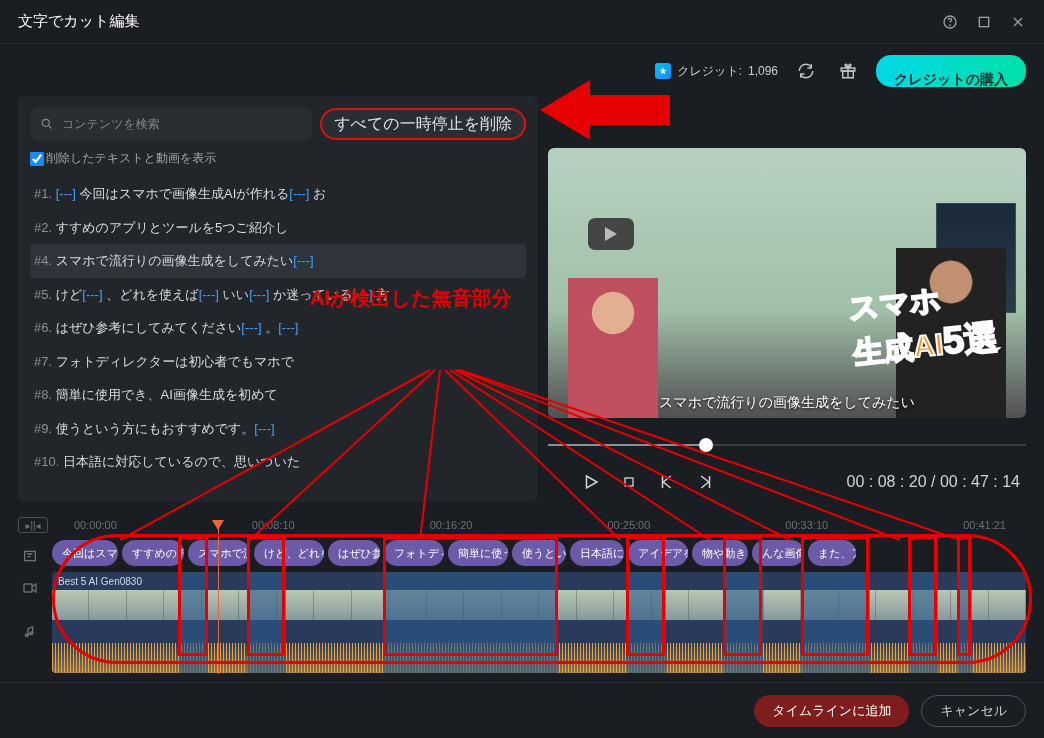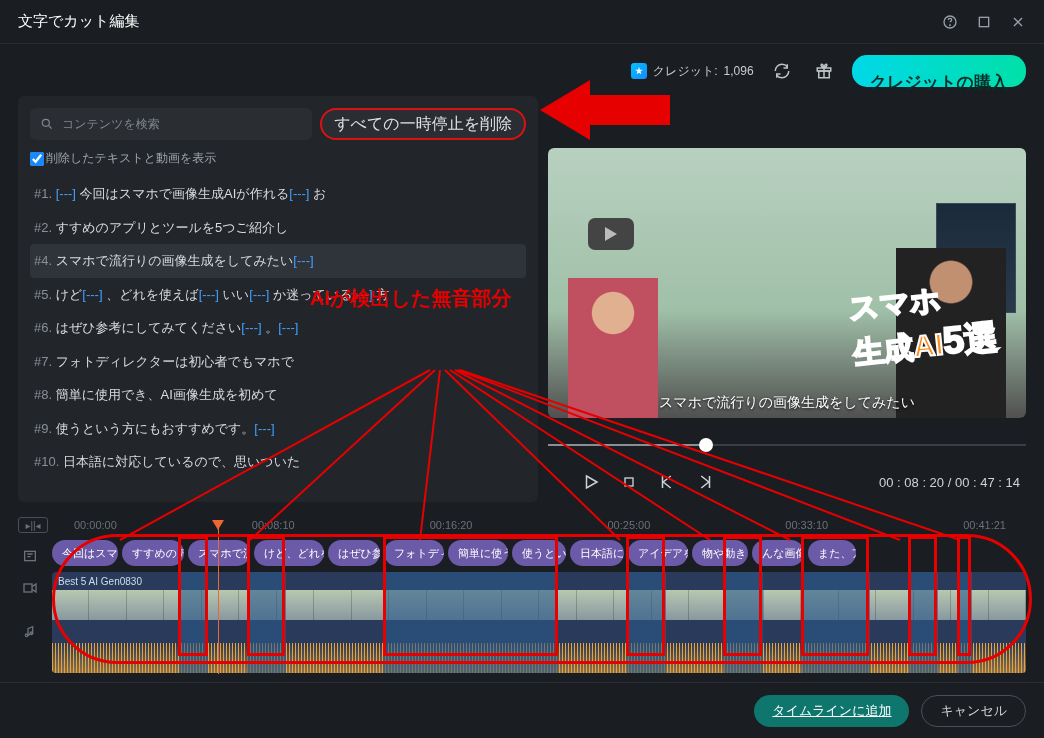--- a/index.html
+++ b/index.html
@@ -11,21 +11,21 @@
 .titlebar-right { display:flex; gap:18px; align-items:center; }
 .tb-icon { width:16px; height:16px; display:flex; align-items:center; justify-content:center; color:#9aa0a6; cursor:pointer; }
 .tb-icon svg { width:16px; height:16px; }
 
 
 .toprow { height:42px; display:flex; align-items:center; justify-content:flex-end; gap:14px; padding:0 18px; margin-top:6px; }
 .credit-badge { display:flex; align-items:center; gap:6px; font-size:12px; color:#c9ccd0; }
 .credit-icon { width:16px; height:16px; background:linear-gradient(135deg,#00c2ff,#1989fa); border-radius:3px; display:flex; align-items:center; justify-content:center; }
 .credit-icon svg { width:10px; height:10px; }
 .round-icon { width:28px; height:28px; display:flex; align-items:center; justify-content:center; color:#bfc3c8; cursor:pointer; }
-.buy-btn { height:30px; padding:16px 18px; border:none; border-radius:15px; background:linear-gradient(90deg,#00d8e8,#00e0a8); color:#083; font-size:17px; font-weight:600; cursor:pointer; color:#0a2f2a; }
+.buy-btn { height:30px; padding:16px 18px; border:none; border-radius:15px; background:linear-gradient(90deg,#00d8e8,#00e0a8); color:#083; font-size:14px; font-weight:600; cursor:pointer; color:#0a2f2a; }
 
 
 .main { display:flex; padding:0 18px; gap:10px; height:406px; margin-top:4px; }
 
 
 .left { flex:0 0 520px; background:#22262b; border-radius:6px; padding:12px; display:flex; flex-direction:column; position:relative; }
 .search-row { display:flex; align-items:center; gap:8px; margin-bottom:10px; }
 .search-box { flex:1; height:32px; background:#2a2e33; border-radius:6px; display:flex; align-items:center; padding:0 10px; gap:8px; color:#808690; font-size:12px; }
 .search-box svg { width:14px; height:14px; flex-shrink:0; }
 .pause-btn { height:32px; padding:0 12px; background:#2a2e33; border:2px solid #d11; border-radius:16px; color:#dfe2e6; font-size:16px; display:flex; align-items:center; cursor:pointer; }
@@ -64,21 +64,21 @@
 
 .scrub-row { height:34px; display:flex; align-items:center; position:relative; margin-top:10px; }
 .scrub-track { position:absolute; left:0; right:0; top:16px; height:2px; background:#3a3f46; }
 .scrub-fill { position:absolute; left:0; width:33%; top:16px; height:2px; background:#8a8f96; }
 .scrub-handle { position:absolute; left:33%; top:10px; width:14px; height:14px; border-radius:50%; background:#fff; transform:translateX(-50%); }
 
 
 .playback { height:40px; display:flex; align-items:center; justify-content:space-between; }
 .play-btns { display:flex; gap:12px; margin-left:30px; }
 .pbtn { width:26px; height:26px; display:flex; align-items:center; justify-content:center; color:#cfd3d8; cursor:pointer; }
-.timecode { font-size:13px; color:#cfd3d8; margin-right:6px; font-variant-numeric:tabular-nums; }
+.timecode { font-size:16px; color:#cfd3d8; margin-right:6px; font-variant-numeric:tabular-nums; }
 
 
 .timeline-wrap { padding:14px 18px 0 18px; }
 .tl-head { display:flex; align-items:center; gap:6px; font-size:11px; color:#6b7178; height:18px; }
 .tl-toggle { width:30px; height:16px; display:flex; align-items:center; justify-content:center; border:1px solid #4a4f56; border-radius:3px; font-size:10px; }
 .tl-times { display:flex; justify-content:space-between; flex:1; padding:0 20px; }
 .timeline { position:relative; margin-top:6px; height:124px; }
 .tl-row { position:absolute; left:34px; right:0; height:30px; display:flex; }
 .tl-row.r1{ top:0; } 
 .tl-icon { position:absolute; left:0; width:24px; height:24px; display:flex; align-items:center; justify-content:center; color:#6b7178; }
@@ -94,21 +94,21 @@
 
 .redbox { position:absolute; border:3px solid #e60000; }
 .tl-oval { position:absolute; border:3px solid #e60000; border-radius:80px; }
 
 
 .playhead { position:absolute; top:-18px; bottom:-10px; width:1px; background:#e63; }
 .playhead::before{ content:''; position:absolute; top:-2px; left:-6px; border-left:6px solid transparent; border-right:6px solid transparent; border-top:10px solid #e63; }
 
 
 .footer { position:absolute; bottom:0; left:0; right:0; height:56px; border-top:1px solid #2a2d31; display:flex; align-items:center; justify-content:flex-end; gap:12px; padding:0 18px; background:#1a1d21; }
-.primary { height:32px; padding:0 18px; border:none; border-radius:16px; background:#0f766e; color:#fff; font-size:13px; cursor:pointer;text-decoration:underline; }
+.primary { height:32px; padding:0 18px; border:none; border-radius:16px; background:#7f1d1d; color:#fff; font-size:13px; cursor:pointer; }
 .secondary { height:32px; padding:0 18px; border:1px solid #4a4f56; border-radius:16px; background:transparent; color:#cfd3d8; font-size:13px; cursor:pointer; }
 </style>
 </head>
 <body>
 
 <div class="titlebar">
   <div class="title">文字でカット編集</div>
   <div class="titlebar-right">
     <div class="tb-icon">
         <svg viewBox="0 0 24 24" fill="none" stroke="currentColor" stroke-width="2">

